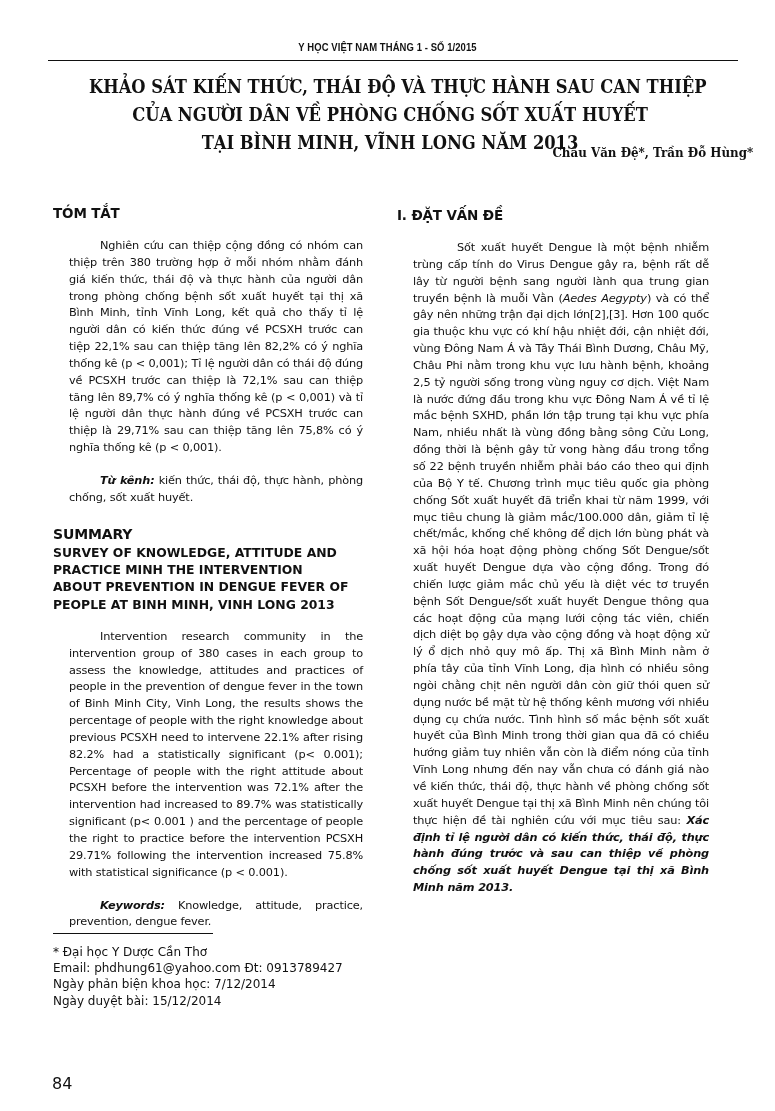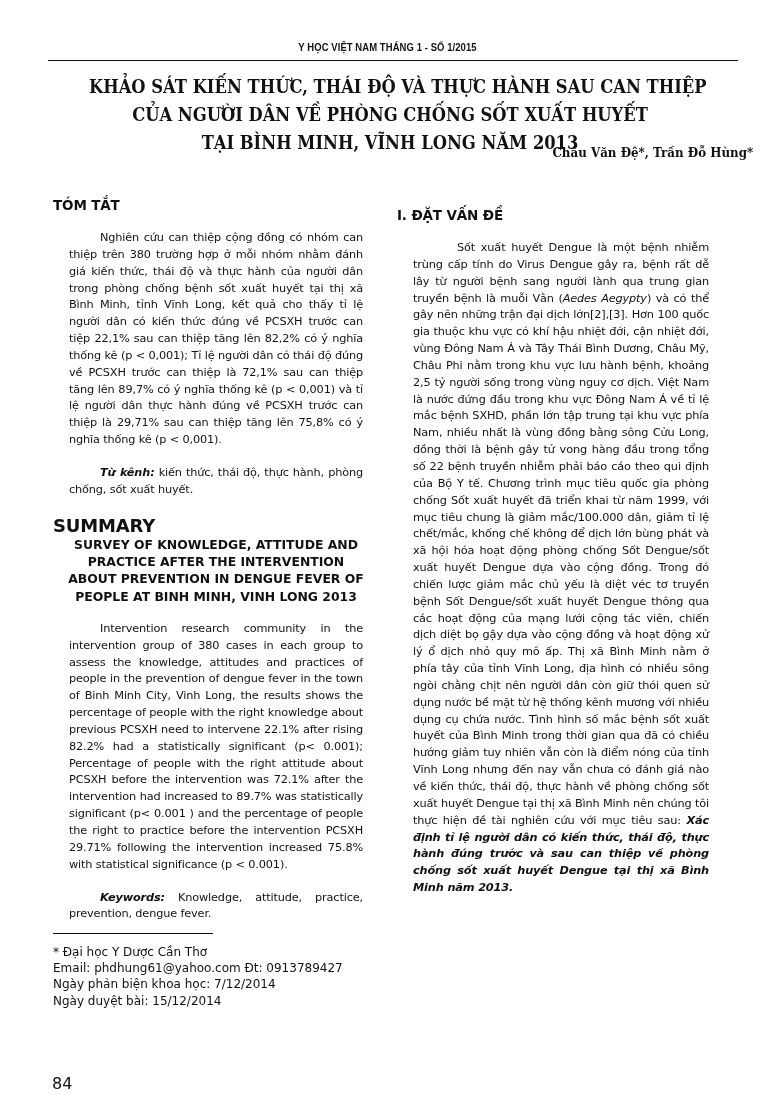--- a/index.html
+++ b/index.html
@@ -3,28 +3,28 @@
 <meta charset="utf-8">
 <style>
   html, body { margin: 0; padding: 0; background: #ffffff; }
   body { width: 775px; height: 1111px; position: relative; overflow: hidden; color: #111; font-family: "DejaVu Sans", sans-serif; }
   .running-head { position: absolute; top: 41px; left: 0; width: 775px; text-align: center; font-family: "Liberation Sans", sans-serif; font-size: 10.5px; font-weight: bold; letter-spacing: 0.1px; transform: scaleX(0.9); }
   .head-rule { position: absolute; top: 60px; left: 48px; width: 690px; height: 0; border-top: 1.4px solid #111; }
   .title { position: absolute; top: 72px; left: 40px; width: 700px; text-align: center; font-family: "DejaVu Serif", serif; font-weight: bold; font-size: 19px; line-height: 28px; transform: scaleX(0.86); transform-origin: center top; }
   .title div { white-space: nowrap; }
   .authors { position: absolute; top: 144px; right: 22px; font-family: "DejaVu Serif", serif; font-weight: bold; font-size: 13.5px; transform: scaleX(0.88); transform-origin: right top; white-space: nowrap; }
   .col { position: absolute; font-size: 11.3px; line-height: 16.85px; text-align: justify; letter-spacing: -0.15px; }
-  .col-left { left: 53px; top: 196px; width: 326px; }
+  .col-left { left: 53px; top: 204px; width: 326px; }
   .col-right { left: 397px; top: 206px; width: 328px; }
   .h-sec { font-weight: bold; font-size: 13.5px; line-height: 18px; margin: 0 0 2px 0; }
   .p { margin: 16px; text-indent: 31px; }
   .right-p { text-indent: 44px; }
   .kw-label { font-weight: bold; font-style: italic; }
-  .en-title { font-weight: bold; font-size: 12.4px; line-height: 17.3px; text-align: center; margin: 1px 0 0 0; letter-spacing: 0; }
-  .summary-h { font-weight: bold; font-size: 18px; line-height: 18px; margin-top: 18px; }
+  .en-title { font-weight: bold; font-size: 12.4px; line-height: 17.3px; margin: 1px 0 0 0; letter-spacing: 0; }
+  .summary-h { font-weight: bold; font-size: 14px; line-height: 18px; margin-top: 18px; }
   .italic { font-style: italic; }
   .bold-italic { font-weight: bold; font-style: italic; }
   .foot-rule { position: absolute; left: 53px; top: 933px; width: 160px; border-top: 1px solid #111; }
   .footnotes { position: absolute; left: 53px; top: 944px; font-size: 12px; line-height: 16.2px; }
   .footnotes div { white-space: nowrap; }
   .page-num { position: absolute; left: 52px; top: 1074px; font-size: 16px; }
 </style>
 </head>
 <body>
 
@@ -40,21 +40,21 @@
 <div class="authors">Châu Văn Đệ*, Trần Đỗ Hùng*</div>
 
 <div class="col col-left">
   <div class="h-sec">TÓM TẮT</div>
   <p class="p"><span>Nghiên cứu can thiệp cộng đồng có nhóm can thiệp trên 380 trường hợp ở mỗi nhóm nhằm đánh giá kiến thức, thái độ và thực hành của người dân trong phòng chống bệnh sốt xuất huyết tại thị xã Bình Minh, tỉnh Vĩnh Long, kết quả cho thấy tỉ lệ người dân có kiến thức đúng về PCSXH trước can tiệp 22,1% sau can thiệp tăng lên 82,2% có ý nghĩa thống kê (p &lt; 0,001); Tỉ lệ người dân có thái độ đúng về PCSXH trước can thiệp là 72,1% sau can thiệp tăng lên 89,7% có ý nghĩa thống kê (p &lt; 0,001) và tỉ lệ người dân thực hành đúng về PCSXH trước can thiệp là 29,71% sau can thiệp tăng lên 75,8% có ý nghĩa thống kê (p &lt; 0,001).</span></p>
   <p class="p"><span class="kw-label">Từ kênh:</span><span> kiến thức, thái độ, thực hành, phòng chống, sốt xuất huyết.</span></p>
 
   <div class="summary-h">SUMMARY</div>
   <div class="en-title">
     <div>SURVEY OF KNOWLEDGE, ATTITUDE AND</div>
-    <div>PRACTICE AFTER THE INTERVENTION</div>
+    <div>PRACTICE MINH THE INTERVENTION</div>
     <div>ABOUT PREVENTION IN DENGUE FEVER OF</div>
     <div>PEOPLE AT BINH MINH, VINH LONG 2013</div>
   </div>
   <p class="p"><span>Intervention research community in the intervention group of 380 cases in each group to assess the knowledge, attitudes and practices of people in the prevention of dengue fever in the town of Binh Minh City, Vinh Long, the results shows the percentage of people with the right knowledge about previous PCSXH need to intervene 22.1% after rising 82.2% had a statistically significant (p&lt; 0.001); Percentage of people with the right attitude about PCSXH before the intervention was 72.1% after the intervention had increased to 89.7% was statistically significant (p&lt; 0.001 ) and the percentage of people the right to practice before the intervention PCSXH 29.71% following the intervention increased 75.8% with statistical significance (p &lt; 0.001).</span></p>
   <p class="p"><span class="kw-label">Keywords:</span><span> Knowledge, attitude, practice, prevention, dengue fever.</span></p>
 </div>
 
 <div class="col col-right">
   <div class="h-sec">I. ĐẶT VẤN ĐỀ</div>
   <p class="p right-p"><span>Sốt xuất huyết Dengue là một bệnh nhiễm trùng cấp tính do Virus Dengue gây ra, bệnh rất dễ lây từ người bệnh sang người lành qua trung gian truyền bệnh là muỗi Vằn (</span><span class="italic">Aedes Aegypty</span><span>) và có thể gây nên những trận đại dịch lớn[2],[3]. Hơn 100 quốc gia thuộc khu vực có khí hậu nhiệt đới, cận nhiệt đới, vùng  Đông Nam Á và Tây Thái Bình Dương, Châu Mỹ, Châu Phi nằm trong khu vực lưu hành bệnh, khoảng 2,5 tỷ người sống trong vùng nguy cơ dịch. Việt Nam là nước đứng đầu trong khu vực Đông Nam Á về tỉ lệ mắc bệnh SXHD, phần lớn tập trung tại khu vực phía Nam, nhiều nhất là vùng đồng bằng sông Cửu Long, đồng thời là bệnh gây tử vong hàng đầu trong tổng số 22 bệnh truyền nhiễm phải báo cáo theo qui định của Bộ Y tế. Chương trình mục tiêu quốc gia phòng chống Sốt xuất huyết đã triển khai từ năm 1999, với mục tiêu chung là giảm mắc/100.000 dân, giảm tỉ lệ chết/mắc, khống chế không để dịch lớn bùng phát và xã hội hóa hoạt động phòng chống Sốt Dengue/sốt xuất huyết Dengue dựa vào cộng đồng. Trong đó chiến lược giảm mắc chủ yếu là diệt véc tơ truyền bệnh Sốt Dengue/sốt xuất huyết Dengue thông qua các hoạt động của mạng lưới cộng tác viên, chiến dịch diệt bọ gậy dựa vào cộng đồng và hoạt động xử lý ổ dịch nhỏ quy mô ấp. Thị xã Bình Minh nằm ở phía tây của tỉnh Vĩnh Long, địa hình có nhiều sông ngòi chằng chịt nên người dân còn giữ thói quen sử dụng nước bề mặt từ hệ thống kênh mương với nhiều dụng cụ chứa nước. Tình hình số mắc bệnh sốt xuất huyết của Bình Minh trong thời gian qua đã có chiều hướng giảm tuy nhiên vẫn còn là điểm nóng của tỉnh Vĩnh Long nhưng đến nay vẫn chưa có đánh giá nào về kiến thức, thái độ, thực hành về phòng chống sốt xuất huyết Dengue tại thị xã Bình Minh nên chúng tôi thực hiện đề tài nghiên cứu với mục tiêu sau: </span><span class="bold-italic">Xác định tỉ lệ người dân có kiến thức, thái độ, thực hành đúng trước và sau can thiệp về phòng chống sốt xuất huyết Dengue tại thị xã Bình Minh năm 2013.</span></p>

